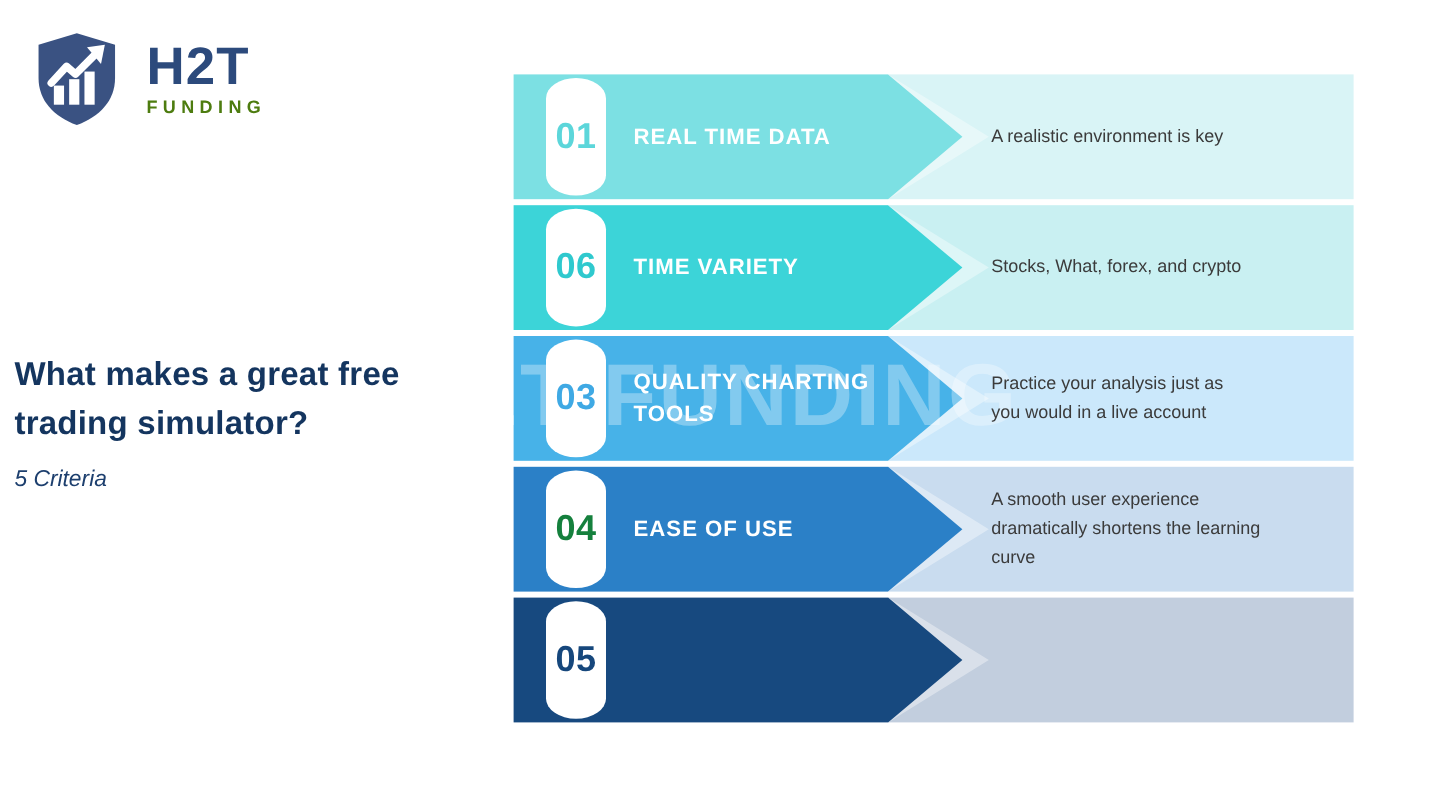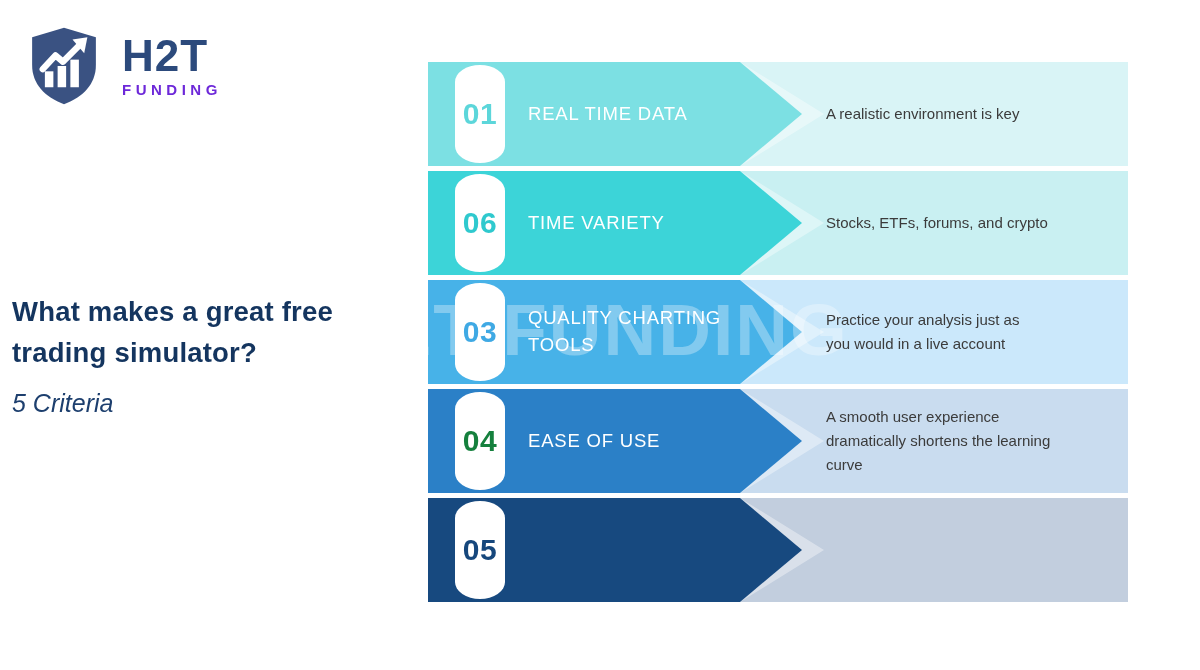--- a/index.html
+++ b/index.html
@@ -5,44 +5,44 @@
   * { margin: 0; padding: 0; box-sizing: border-box; }
   html, body { width: 1200px; height: 670px; background: #ffffff; overflow: hidden;
     font-family: "Liberation Sans", sans-serif; }
   .stage { position: relative; width: 1200px; height: 670px; background: #ffffff; }
 
   
   .logo { position: absolute; left: 30px; top: 26px; display: flex; align-items: flex-start; }
   .logo-shield { width: 68px; height: 80px; }
   .logo-text { margin-left: 24px; padding-top: 8px; }
   .logo-brand { font-size: 44px; font-weight: bold; color: #2C4A7C; line-height: 1; letter-spacing: 1px; }
-  .logo-sub { font-size: 15px; font-weight: bold; color: #6d28d9; letter-spacing: 4.5px; margin-top: 3px; text-align: center; }
+  .logo-sub { font-size: 15px; font-weight: bold; color: #4d7c0f; letter-spacing: 4.5px; margin-top: 3px; text-align: center; }
 
   
   .heading-block { position: absolute; left: 12px; top: 292px; width: 406px; text-align: left; }
   .heading-title { font-size: 27.5px; font-weight: bold; color: #14355F; line-height: 1.48;
     white-space: pre-line; letter-spacing: 0.2px; }
-  .heading-sub { margin-top: 16px; font-size: 25px; font-style: italic; color: #1D3F6E; }
+  .heading-sub { margin-top: 16px; font-size: 19px; font-style: italic; color: #1D3F6E; }
 
   
   .rows { position: absolute; left: 428px; top: 62px; width: 700px; }
   .crit-row { position: relative; height: 104px; margin-bottom: 5px; }
   .row-panel { position: absolute; left: 312px; top: 0; width: 388px; height: 104px; z-index: 1; }
   .row-banner { position: absolute; left: 0; top: 0; width: 312px; height: 104px; z-index: 1; }
   .row-arrow-echo { position: absolute; left: 312px; top: 0; width: 0; height: 0; z-index: 1;
     border-top: 52px solid transparent; border-bottom: 52px solid transparent;
     border-left: 84px solid rgba(255,255,255,0.38); }
   .row-arrow { position: absolute; left: 312px; top: 0; width: 0; height: 0; z-index: 1;
     border-top: 52px solid transparent; border-bottom: 52px solid transparent;
     border-left: 62px solid; }
   .row-pill { position: absolute; left: 27px; top: 3px; bottom: 3px; width: 50px; z-index: 3;
     background: #ffffff; border-radius: 25px / 17px; display: flex; align-items: center; justify-content: center; }
   .row-num { font-size: 30px; font-weight: bold; letter-spacing: 0.5px; }
   .row-title { position: absolute; left: 100px; top: 50%; transform: translateY(-50%); width: 210px; z-index: 3;
-    color: #ffffff; font-size: 18.5px; font-weight: normal; letter-spacing: 0.8px; line-height: 1.45;
+    color: #ffffff; font-size: 18.5px; font-weight: bold; letter-spacing: 0.8px; line-height: 1.45;
     white-space: pre-line; }
   .row-desc { position: absolute; left: 398px; top: 50%; transform: translateY(-50%); width: 305px; z-index: 3;
     color: #3B3B3B; font-size: 15px; line-height: 1.6; white-space: pre-line; }
 
   
   .watermark { position: absolute; left: 336px; top: 288px; z-index: 2;
     font-size: 73px; font-weight: bold; letter-spacing: 2px; color: rgba(255,255,255,0.32);
     white-space: nowrap; pointer-events: none; }
 </style>
 </head>
@@ -86,21 +86,21 @@
 
   <div class="crit-row">
     <div class="row-panel" style="background: rgb(201, 240, 242);"></div>
     <div class="row-banner" style="background: rgb(60, 212, 216);"></div>
     <div class="row-arrow-echo"></div>
     <div class="row-arrow" style="border-left-color: rgb(60, 212, 216);"></div>
     <div class="row-pill">
       <span class="row-num" style="color: rgb(47, 201, 206);">06</span>
     </div>
     <div class="row-title">TIME VARIETY</div>
-    <div class="row-desc">Stocks, ETFs, forums, and crypto</div>
+    <div class="row-desc">Stocks, What, forex, and crypto</div>
   </div>
 
   <div class="crit-row">
     <div class="row-panel" style="background: rgb(203, 232, 251);"></div>
     <div class="row-banner" style="background: rgb(71, 178, 232);"></div>
     <div class="row-arrow-echo"></div>
     <div class="row-arrow" style="border-left-color: rgb(71, 178, 232);"></div>
     <div class="row-pill">
       <span class="row-num" style="color: rgb(63, 169, 228);">03</span>
     </div>

